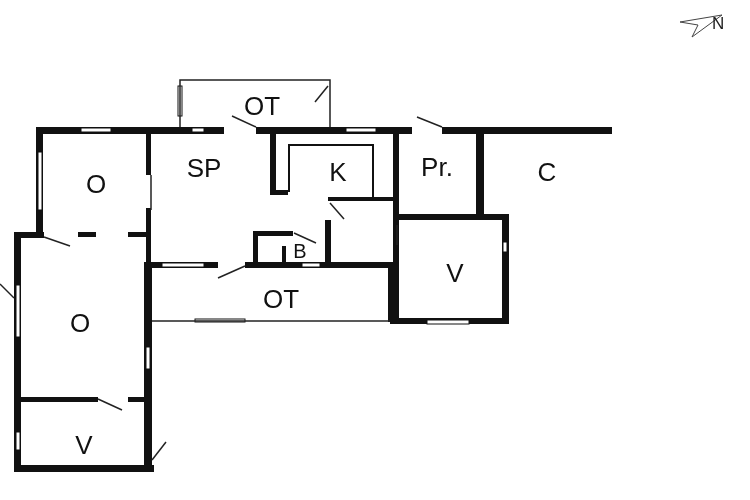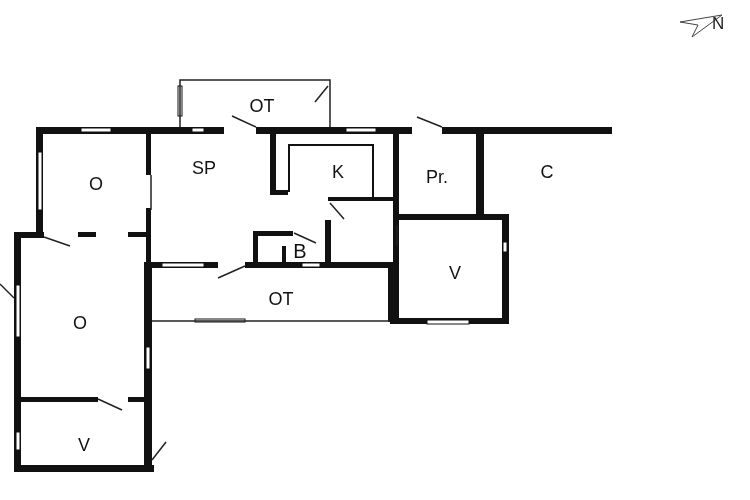--- a/index.html
+++ b/index.html
@@ -1,18 +1,18 @@
 <!DOCTYPE html>
 <html><head>
 <meta charset="utf-8">
 <style>
   html,body{margin:0;padding:0;background:#fff;}
   #plan{position:relative;width:750px;height:500px;background:#fff;overflow:hidden;}
   svg{position:absolute;left:0;top:0;}
-  .lbl{position:absolute;font-family:"Liberation Sans",sans-serif;font-size:18px;color:#111;transform:translate(-50%,-50%);white-space:nowrap;}
+  .lbl{position:absolute;font-family:"Liberation Sans",sans-serif;font-size:26px;color:#111;transform:translate(-50%,-50%);white-space:nowrap;}
   .north{position:absolute;left:712px;top:14px;font-family:"Liberation Sans",sans-serif;font-size:17px;color:#222;}
 </style>
 </head>
 <body>
 
 <div id="plan">
   <svg width="750" height="500" viewBox="0 0 750 500">
     <g fill="#111">
 
       <rect x="36" y="127" width="188" height="7"></rect>
@@ -98,20 +98,20 @@
       <polygon points="680,22 722,15 692,37 698,25"></polygon>
     </g>
   </svg>
 
   <span class="north">N</span>
 
   <span class="lbl" style="left:262px;top:106px">OT</span>
   <span class="lbl" style="left:96px;top:184px">O</span>
   <span class="lbl" style="left:204px;top:168px">SP</span>
   <span class="lbl" style="left:338px;top:172px">K</span>
-  <span class="lbl" style="left:437px;top:177px">Pr.</span>
+  <span class="lbl" style="left:437px;top:167px">Pr.</span>
   <span class="lbl" style="left:547px;top:172px">C</span>
   <span class="lbl" style="left:300px;top:251px;font-size:20px">B</span>
   <span class="lbl" style="left:455px;top:273px">V</span>
   <span class="lbl" style="left:281px;top:299px">OT</span>
   <span class="lbl" style="left:80px;top:323px">O</span>
   <span class="lbl" style="left:84px;top:445px">V</span>
 </div>
 
 </body></html>

